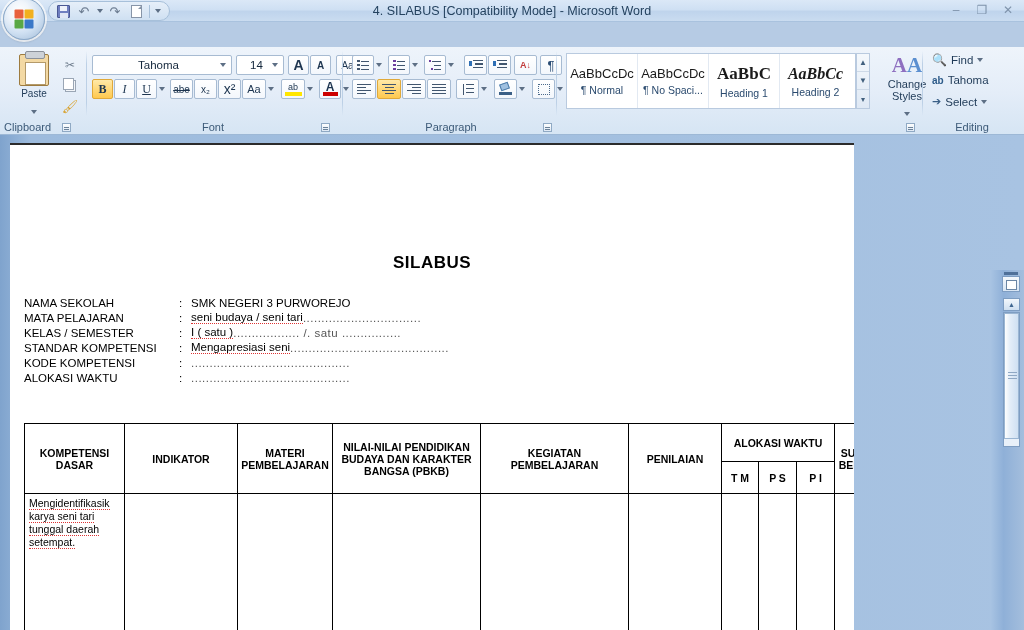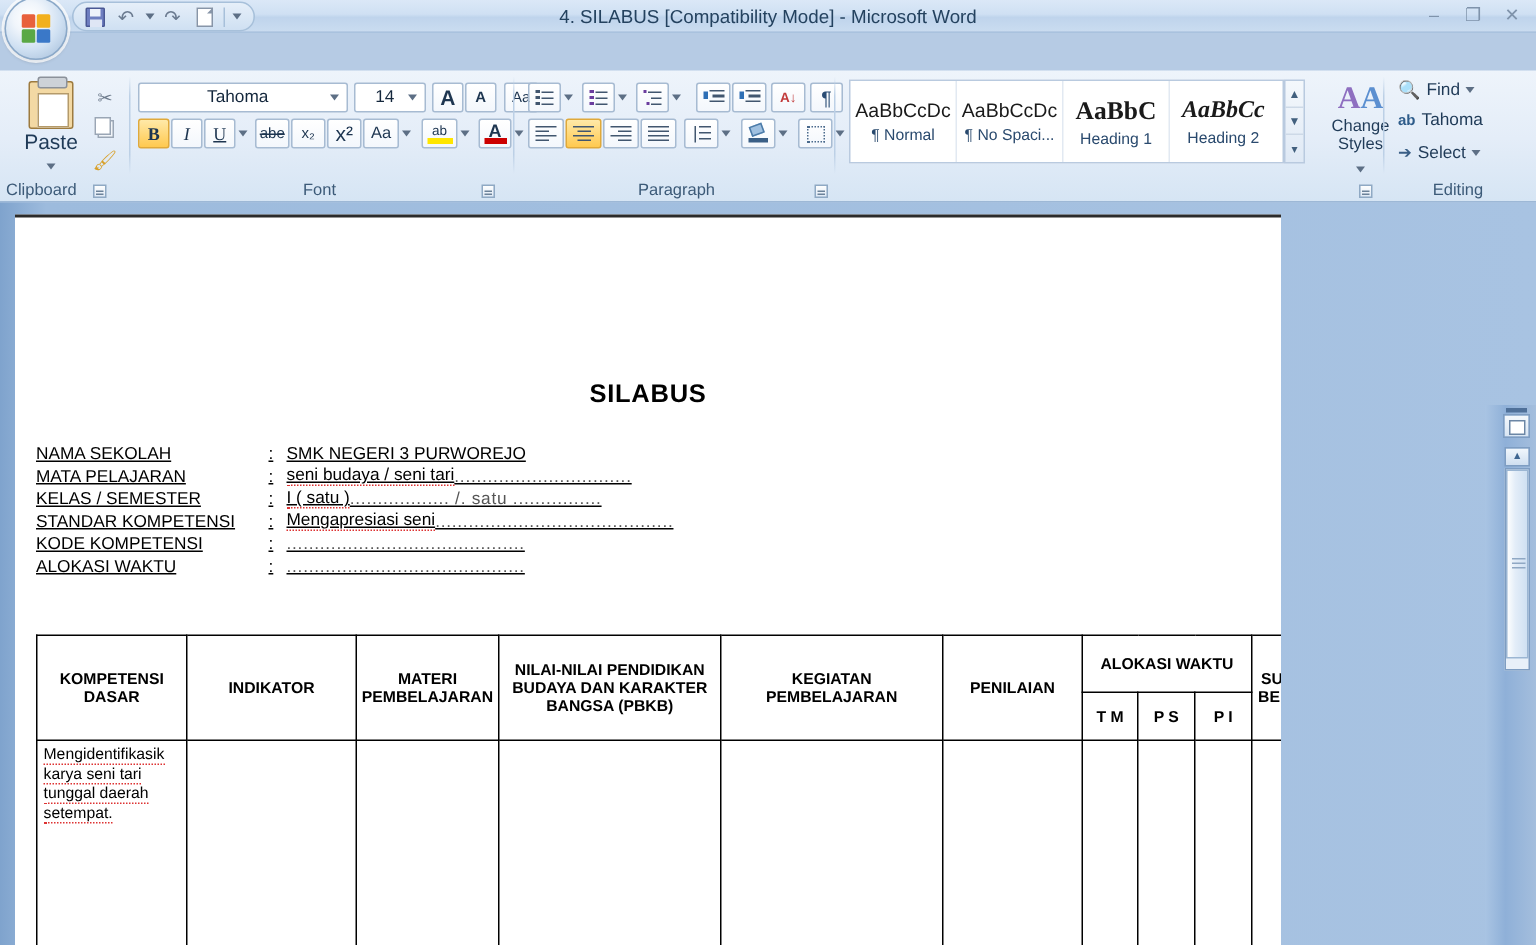--- a/index.html
+++ b/index.html
@@ -83,21 +83,21 @@
 
   
   .paste-btn{ position:absolute; left:10px; top:5px; width:48px; height:62px;
               text-align:center; border-radius:3px; }
   .clip-img{ width:30px;height:32px;margin:2px auto 0; background:#f3d9a4;
              border:1px solid #9d7b3f; border-radius:2px; position:relative; }
   .clip-img:before{content:"";position:absolute;left:5px;top:-4px;width:18px;height:6px;
      background:#cdd2d8;border:1px solid #8b919a;border-radius:2px;}
   .clip-img:after{content:"";position:absolute;left:5px;top:7px;width:19px;height:21px;
      background:#fff;border:1px solid #b49a6a;}
-  .paste-lbl{ font-size:14px; color:#1f3a57; margin-top:2px; line-height:12px; }
+  .paste-lbl{ font-size:10px; color:#1f3a57; margin-top:2px; line-height:12px; }
   .mini-ico{ position:absolute; width:20px;height:19px; display:flex;align-items:center;justify-content:center;font-size:12px;}
   .scissors{ color:#6d7b8c; }
   .copy-ico{ width:11px;height:12px;border:1px solid #9aa6b5;background:#f2f5f9;position:relative;}
   .copy-ico:before{content:"";position:absolute;left:-3px;top:-3px;width:9px;height:10px;border:1px solid #9aa6b5;background:#fff;}
   .brush{ color:#d8a02a; font-size:13px; }
 
   
   .ctl{ position:absolute; background:linear-gradient(#ffffff,#f3f7fc);
         border:1px solid #a7bbd2; border-radius:2px; }
   .combo{ font-size:11.5px; color:#14273c; display:flex; align-items:center; padding-left:4px;
@@ -127,21 +127,21 @@
   
   .edit-item{ position:absolute; display:flex; align-items:center; gap:4px; font-size:11.5px; color:#1f3a57;}
 
   
   .docarea{ position:absolute; left:0; top:135px; width:1024px; height:495px;
             background:linear-gradient(90deg,#7fa3cd 0%, #9dbbdd 3%, #a8c3e2 100%); }
   .page{ position:absolute; left:10px; top:8px; width:844px; height:487px; background:#fff;
          border-top:2px solid #2b2b2b; overflow:hidden; }
   .doc-title{ text-align:center; font-family:"Liberation Sans",sans-serif; font-weight:bold;
               font-size:17px; letter-spacing:.5px; color:#000; margin-top:108px; }
-  .meta{ margin:22px 0 0 14px; font-size:11.5px; color:#000;text-decoration:underline; }
+  .meta{ margin:22px 0 0 14px; font-size:11.5px; color:#000; }
   .meta .row{ display:flex; height:15px; align-items:center; }
   .meta .lbl{ width:155px; }
   .meta .col{ width:12px; }
   .meta .val{ position:relative; }
   .dots{ color:#555; letter-spacing:.5px; }
 
   
   table.silabus{ position:absolute; left:14px; top:278px; border-collapse:collapse;
                  table-layout:fixed; width:868px; }
   table.silabus td, table.silabus th{ border:1.3px solid #000; font-size:10.5px;

